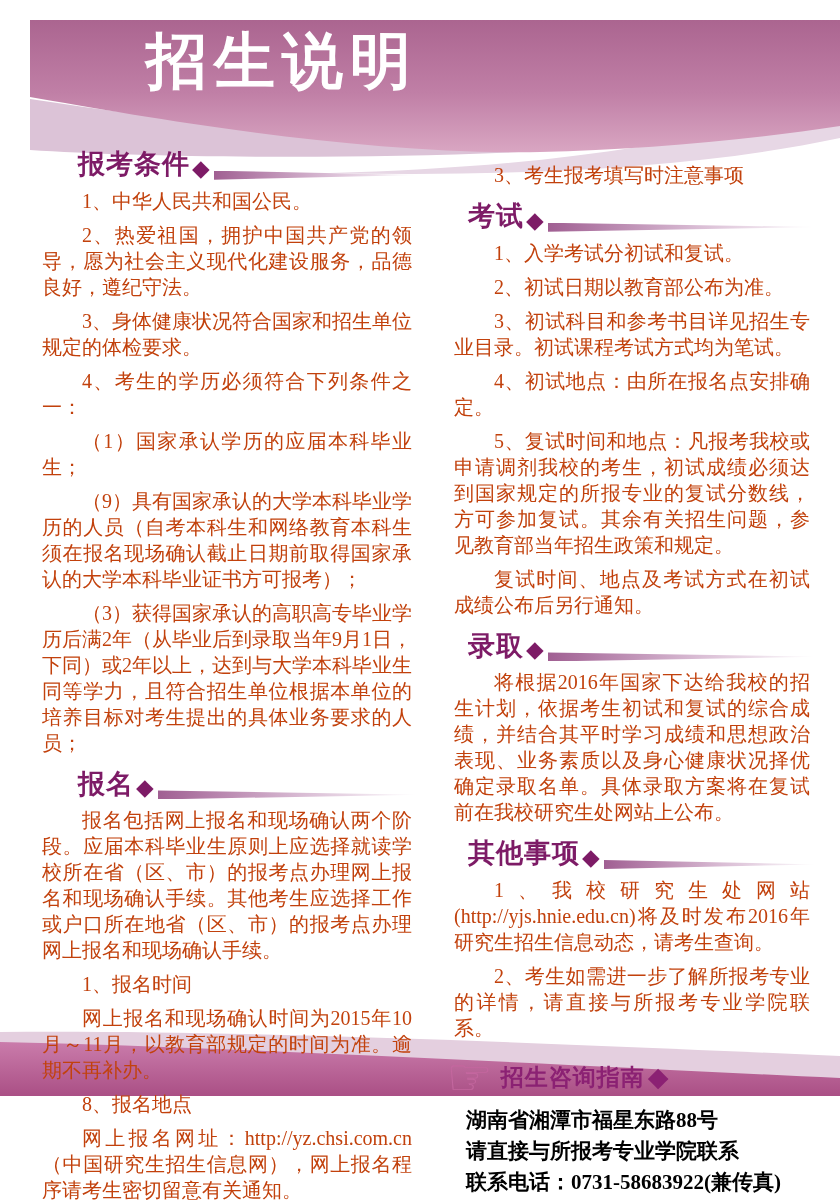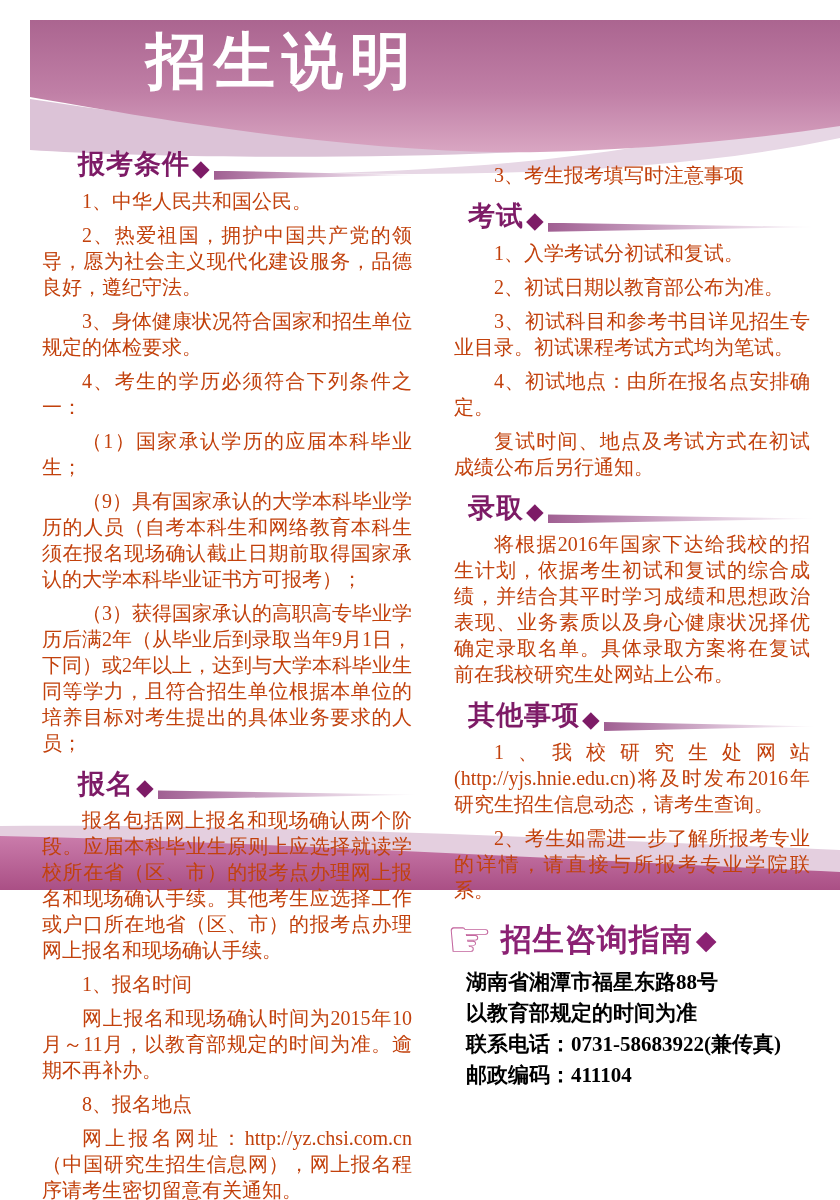--- a/index.html
+++ b/index.html
@@ -1,18 +1,18 @@
 <!DOCTYPE html>
 <html><head>
 <meta charset="utf-8">
 <style>
   html,body{margin:0;padding:0;}
   body{width:840px;height:1200px;background:#ffffff;overflow:hidden;position:relative;
        font-family:"Liberation Serif", serif;}
-  .page{position:absolute;inset:0;width:840px;height:890px;background:#fff;}
+  .page{position:absolute;inset:0;width:840px;height:1096px;background:#fff;}
 
   
   .header-art{position:absolute;left:0;top:0;width:840px;height:200px;display:block;}
   .footer-art{position:absolute;left:0;bottom:0;width:840px;height:70px;display:block;}
 
   .title{position:absolute;left:146px;top:30px;margin:0;color:#ffffff;
          font-family:"DejaVu Sans", sans-serif;font-weight:bold;
          font-size:61px;letter-spacing:7px;line-height:1;}
 
   
@@ -33,21 +33,21 @@
   .swoosh{flex:1;height:9px;margin-left:4px;
           background:linear-gradient(90deg,#a05f92,#d9bcd4 55%,rgba(233,220,232,0));
           clip-path:polygon(0 0,100% 48%,0 100%);}
   .sec-h.first-h{margin-top:0;}
 
   
   .guide-h{display:flex;align-items:center;margin:16px 0 4px 0;}
   .hand{font-size:52px;line-height:0.8;color:#c4679f;margin-right:8px;
         font-family:"DejaVu Sans", sans-serif;}
   .guide-title{font-family:"Liberation Sans", sans-serif;font-weight:bold;
-               font-size:31px;color:#8b2173;letter-spacing:1px;white-space:nowrap;}
+               font-size:23px;color:#8b2173;letter-spacing:1px;white-space:nowrap;}
   .guide-dia{color:#8b2173;font-size:27px;margin-left:3px;line-height:1;}
 
   .contact{margin:6px 0 0 20px;}
   .contact p{margin:0;font-family:Liberation Serif, serif;font-weight:bold;
              font-size:21px;line-height:31px;color:#000;text-align:left;text-indent:0;}
 </style>
 </head>
 <body>
 
 <div class="page">
@@ -114,20 +114,21 @@
 
       <div class="sec-h">
         <span class="sec-title">考试</span>
         <span class="dia">◆</span>
         <span class="swoosh"></span>
       </div>
       <p class="para">1、入学考试分初试和复试。</p>
       <p class="para">2、初试日期以教育部公布为准。</p>
       <p class="para">3、初试科目和参考书目详见招生专业目录。初试课程考试方式均为笔试。</p>
       <p class="para">4、初试地点：由所在报名点安排确定。</p>
+      <p class="para">5、复试时间和地点：凡报考我校或申请调剂我校的考生，初试成绩必须达到国家规定的所报专业的复试分数线，方可参加复试。其余有关招生问题，参见教育部当年招生政策和规定。</p>
       <p class="para">复试时间、地点及考试方式在初试成绩公布后另行通知。</p>
 
       <div class="sec-h">
         <span class="sec-title">录取</span>
         <span class="dia">◆</span>
         <span class="swoosh"></span>
       </div>
       <p class="para">将根据2016年国家下达给我校的招生计划，依据考生初试和复试的综合成绩，并结合其平时学习成绩和思想政治表现、业务素质以及身心健康状况择优确定录取名单。具体录取方案将在复试前在我校研究生处网站上公布。</p>
 
       <div class="sec-h">
@@ -138,21 +139,21 @@
       <p class="para">1、我校研究生处网站(http://yjs.hnie.edu.cn)将及时发布2016年研究生招生信息动态，请考生查询。</p>
       <p class="para">2、考生如需进一步了解所报考专业的详情，请直接与所报考专业学院联系。</p>
 
       <div class="guide-h">
         <span class="hand">☞</span>
         <span class="guide-title">招生咨询指南</span>
         <span class="guide-dia">◆</span>
       </div>
       <div class="contact">
         <p>湖南省湘潭市福星东路88号</p>
-        <p>以教育部规定的时间为准</p>
+        <p>请直接与所报考专业学院联系</p>
         <p>联系电话：0731-58683922(兼传真)</p>
         <p>邮政编码：411104</p>
 
       </div>
     </div>
 
   </div>
 </div>
 
 </body></html>

